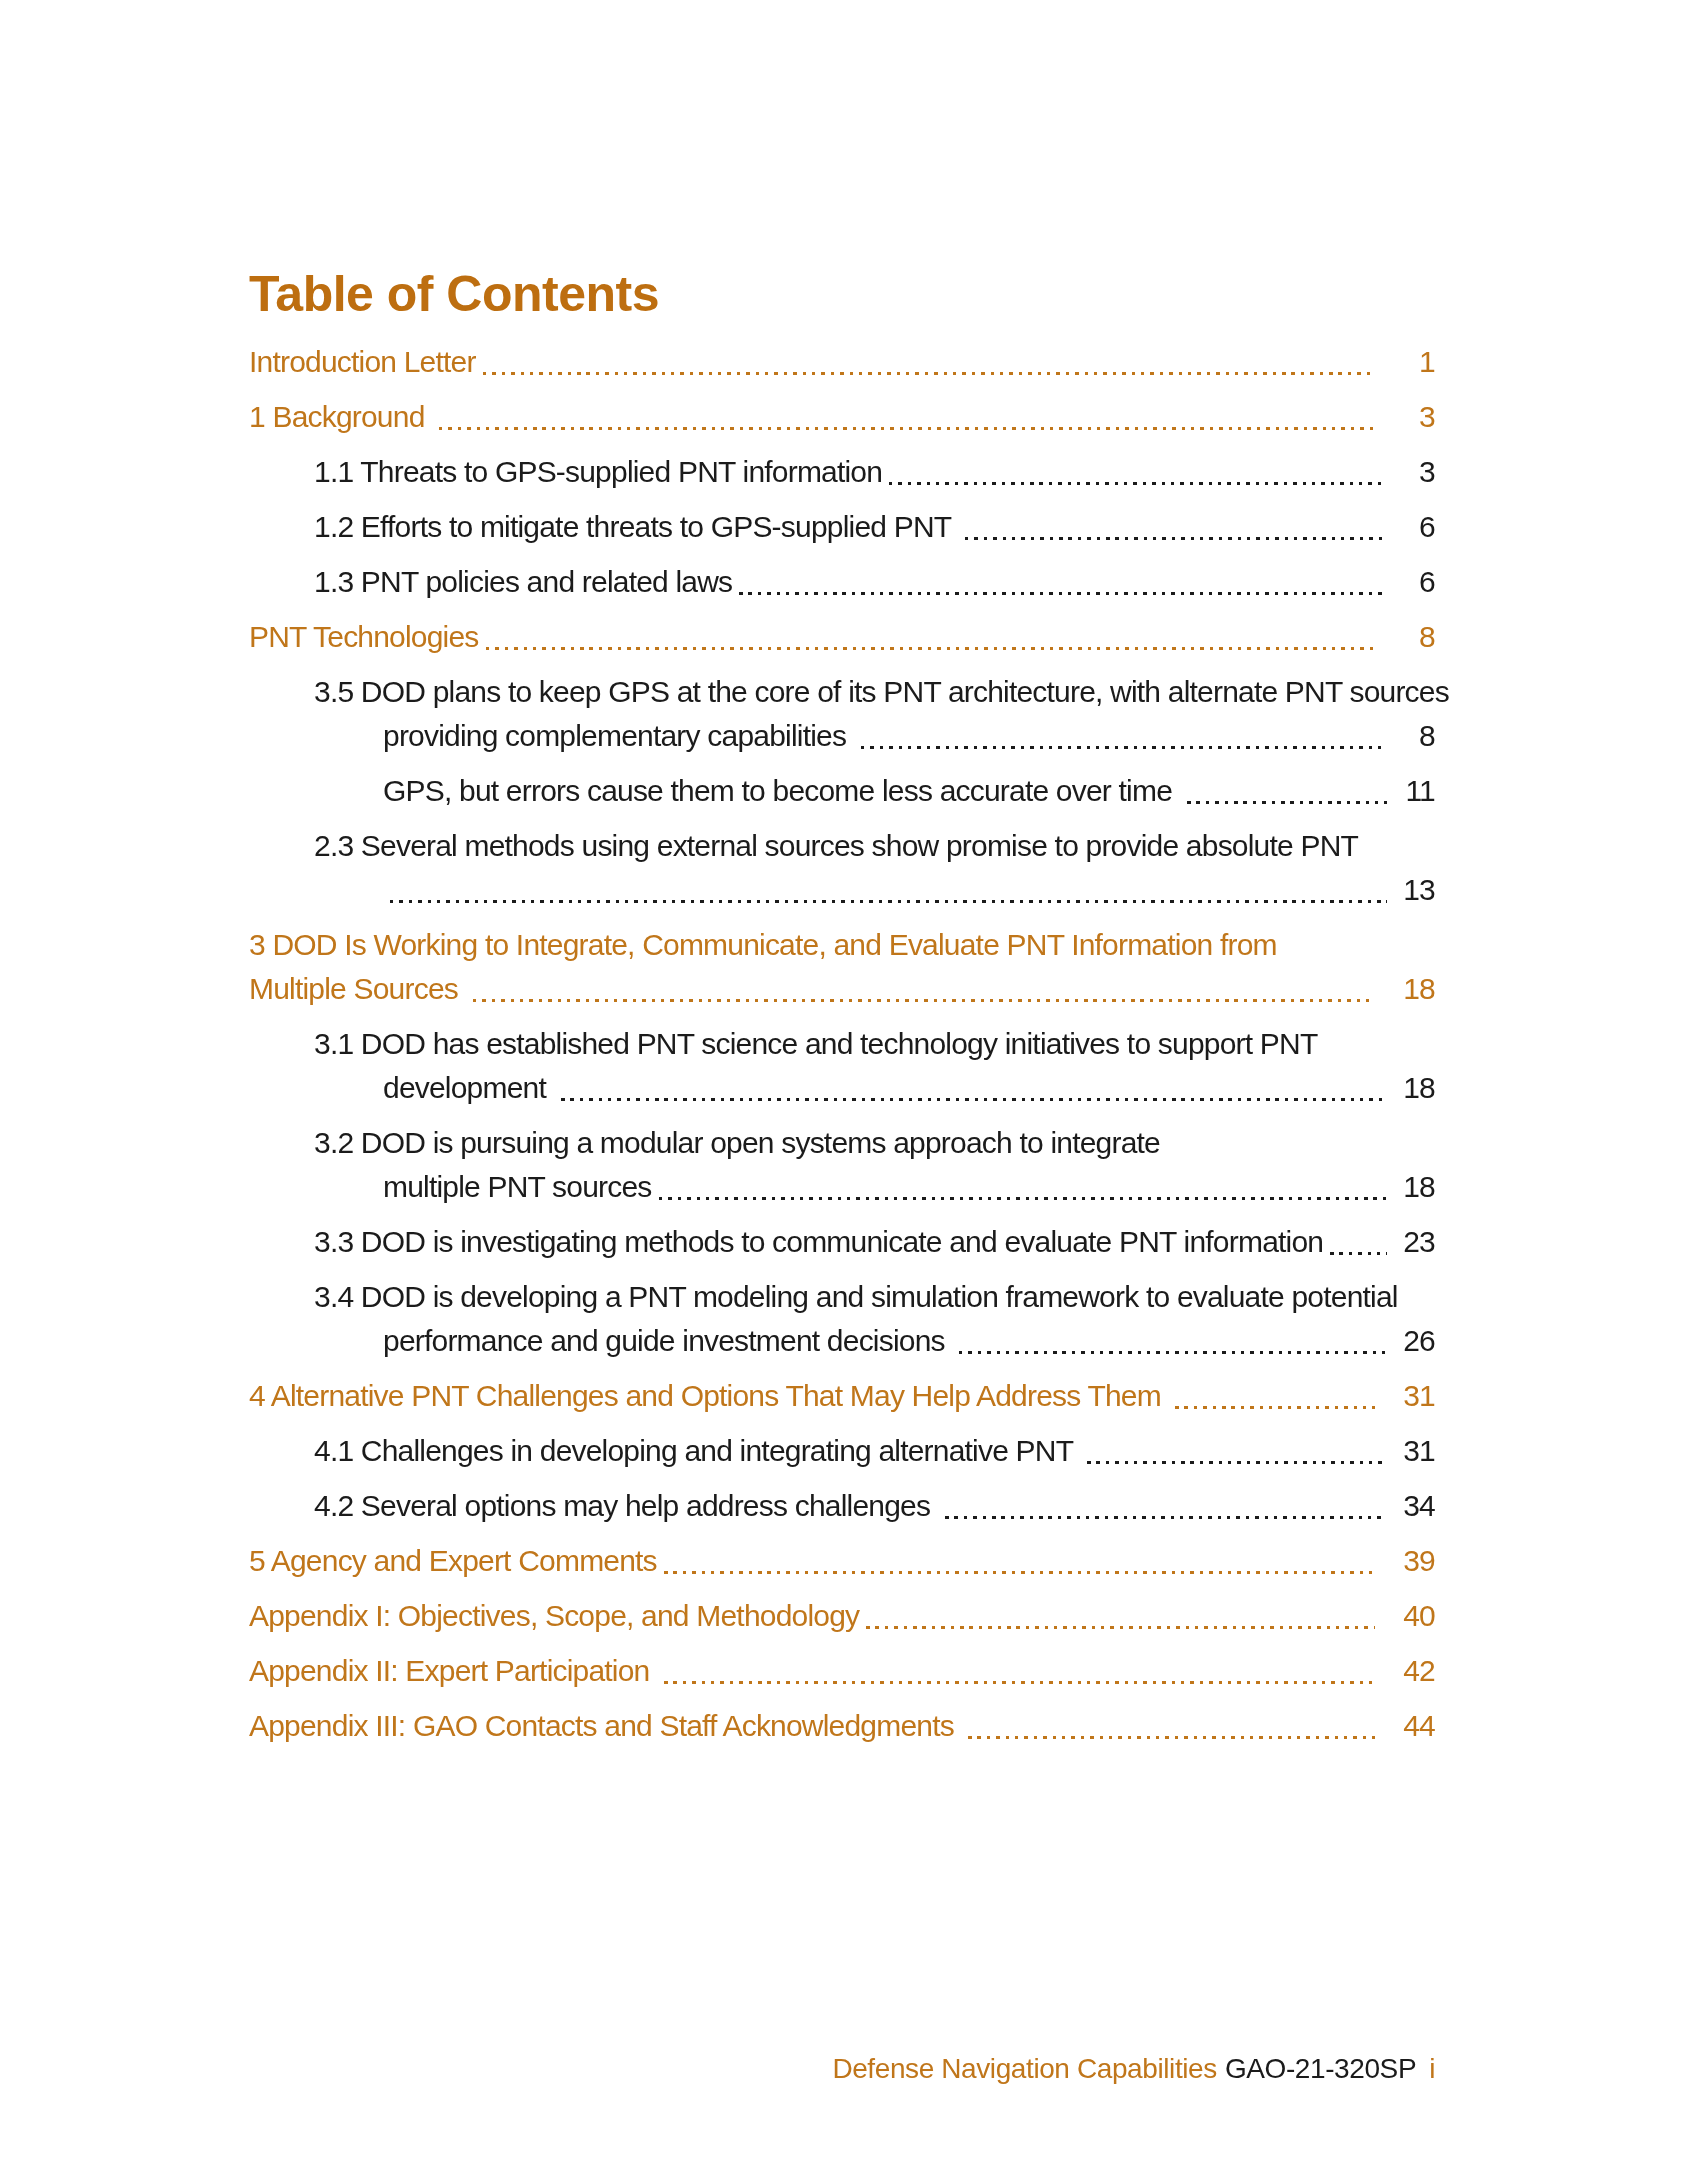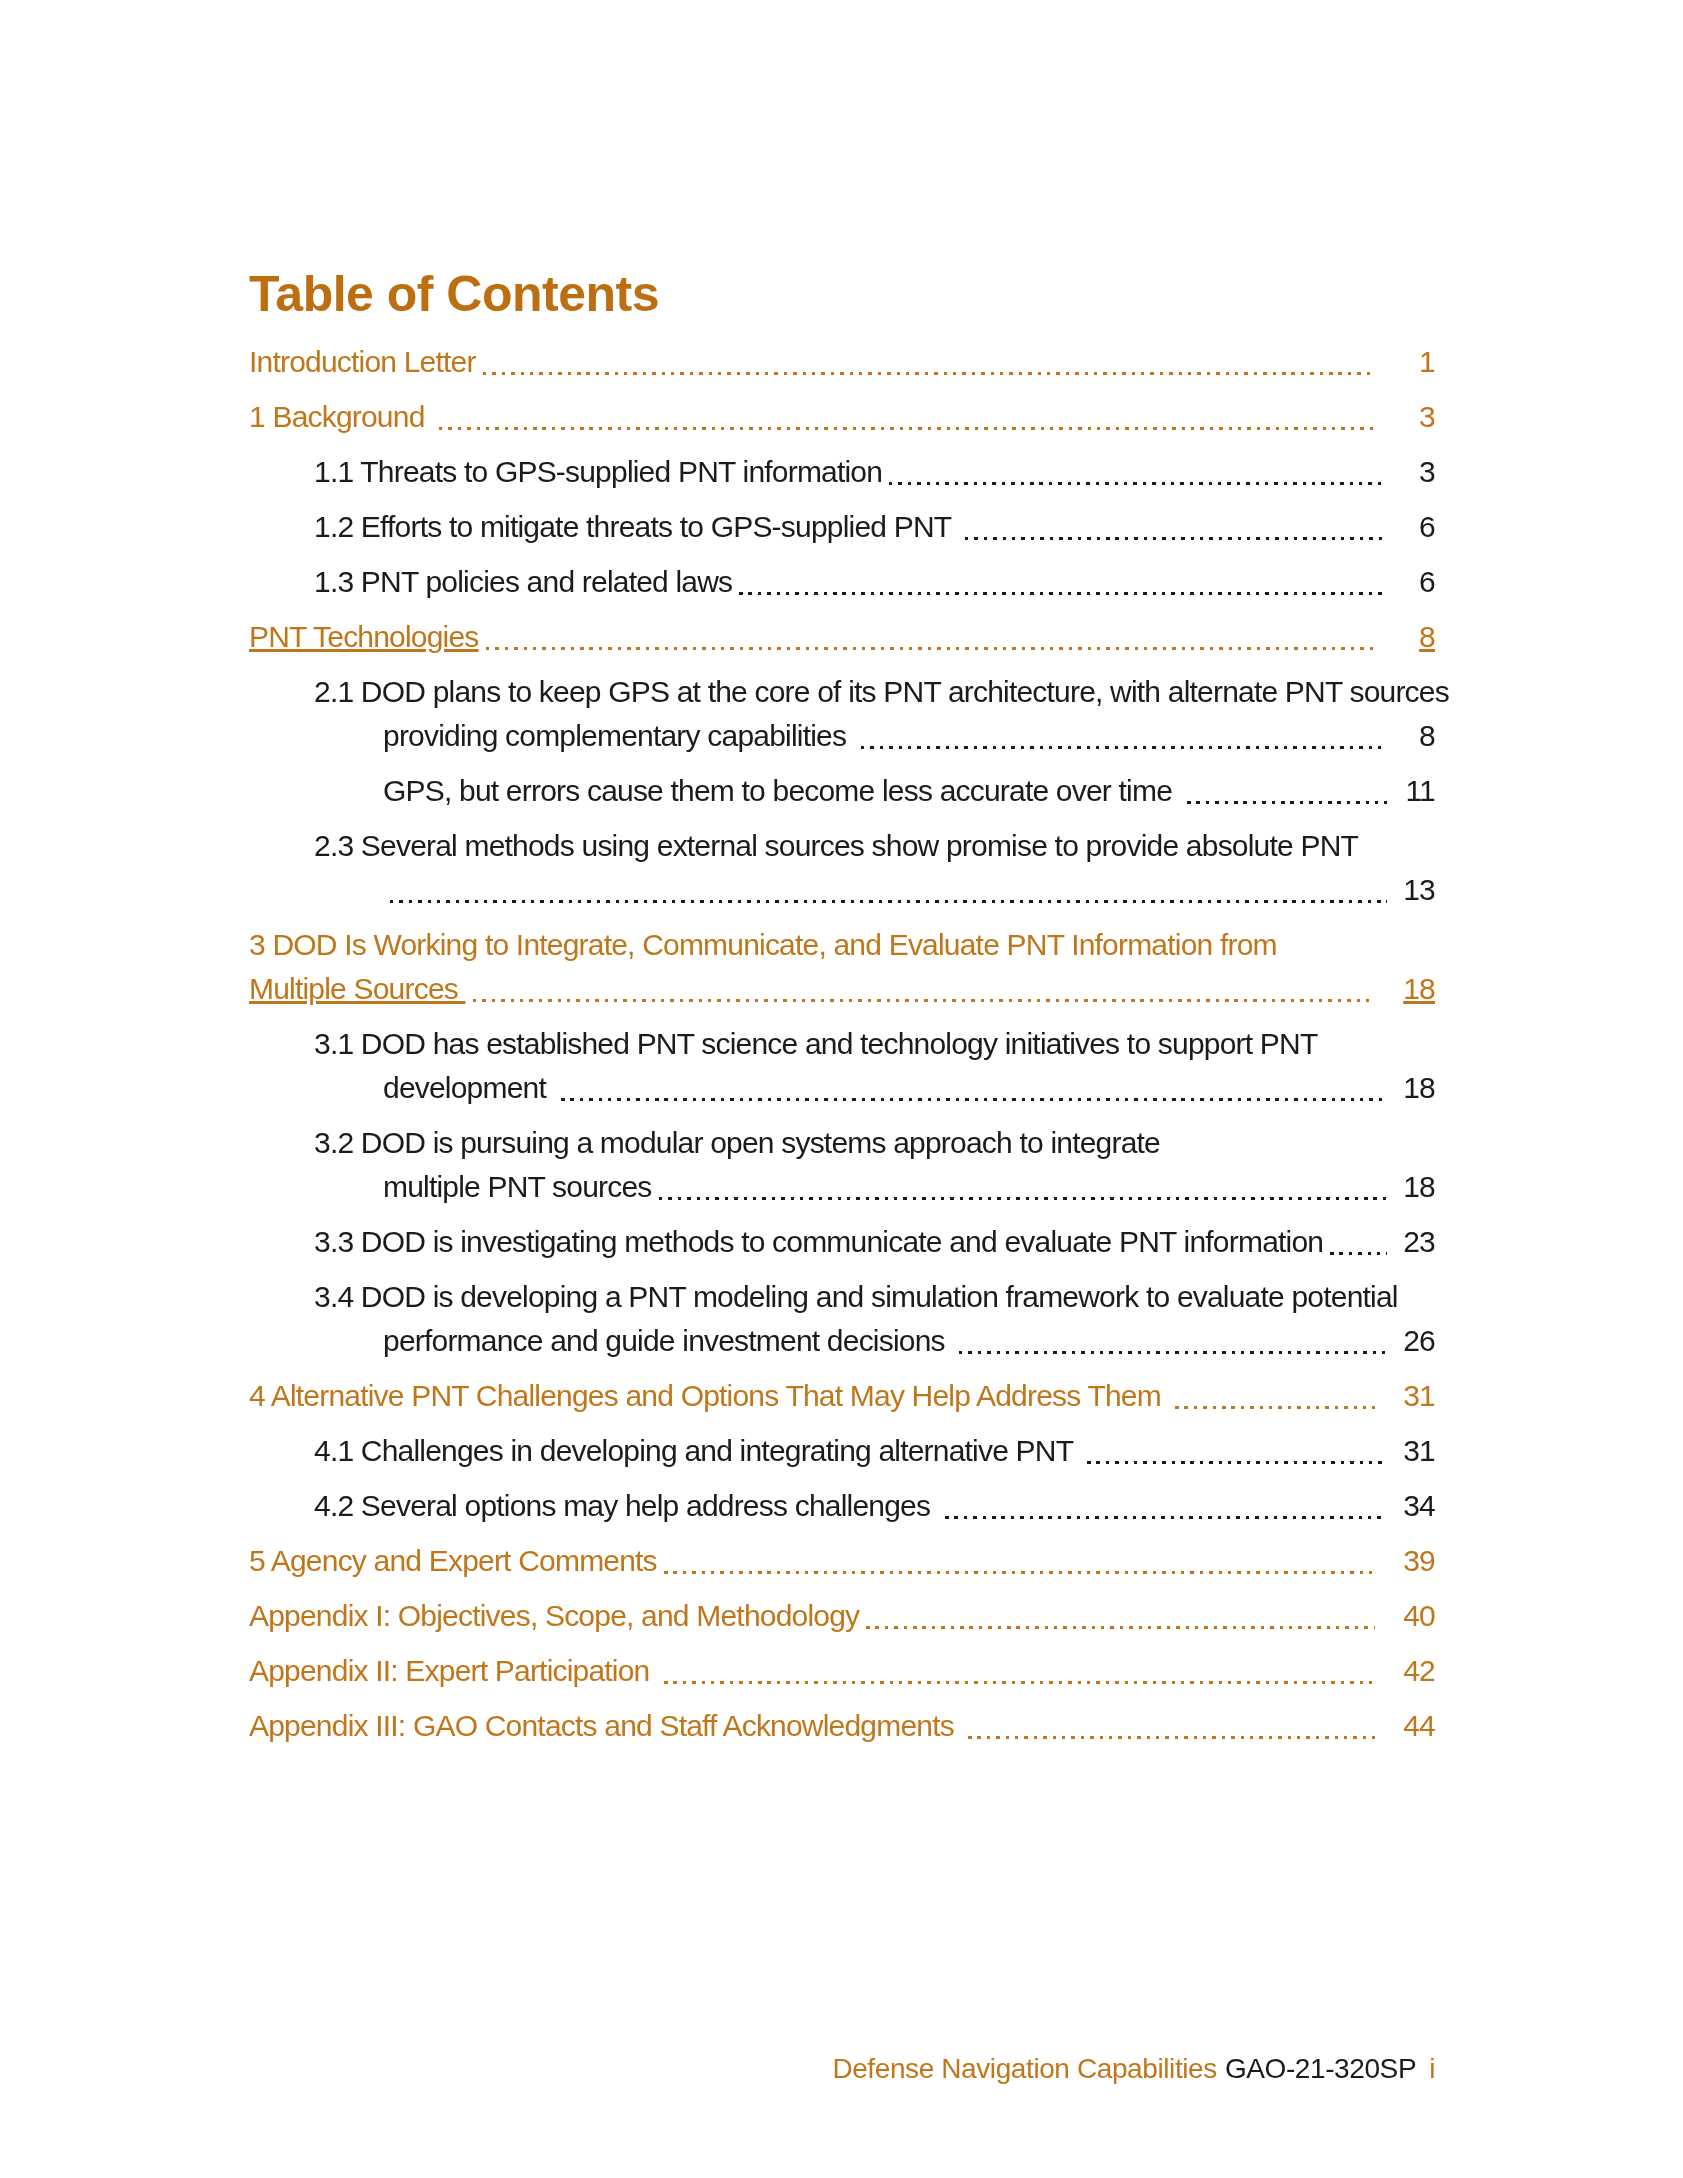--- a/index.html
+++ b/index.html
@@ -42,21 +42,21 @@
     align-items: flex-start;
     height: 44px;
     line-height: 44px;
   }
   .entry .txt {
     white-space: pre;
   }
   .lvl1 { color: var(--accent, #C0761A); }
   .lvl2 { color: var(--text, #1B1B1B); padding-left: 65px; }
   .lvl2 .line.cont { padding-left: 69px; }
-  .lvl1 .line.cont { padding-left: 0; text-decoration: underline; }
+  .lvl1 .line.cont { padding-left: 0; }
   .dots {
     flex: 1 1 auto;
     min-width: 0;
     position: relative;
     align-self: stretch;
   }
   .dots::after {
     content: "";
     position: absolute;
     left: 7px;
@@ -127,21 +127,21 @@
         </div>
         <div class="entry lvl1">
           <div class="line cont">
             <span class="txt">PNT Technologies</span>
             <span class="dots"></span>
             <span class="pg">8</span>
           </div>
         </div>
         <div class="entry lvl2">
           <div class="line">
-            <span class="txt">2.1 DOD plans to keep GPS at the core of its PNT architecture, with alternate PNT sources</span>
+            <span class="txt">3.5 DOD plans to keep GPS at the core of its PNT architecture, with alternate PNT sources</span>
           </div>
           <div class="line cont">
             <span class="txt">providing complementary capabilities </span>
             <span class="dots"></span>
             <span class="pg">8</span>
           </div>
         </div>
         <div class="entry lvl2">
           <div class="line cont">
             <span class="txt">GPS, but errors cause them to become less accurate over time </span>

